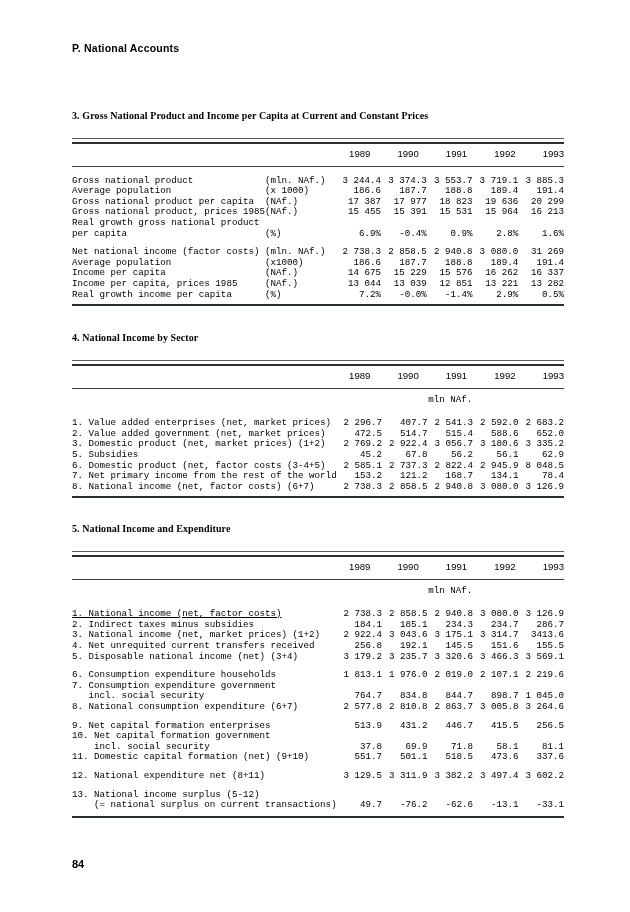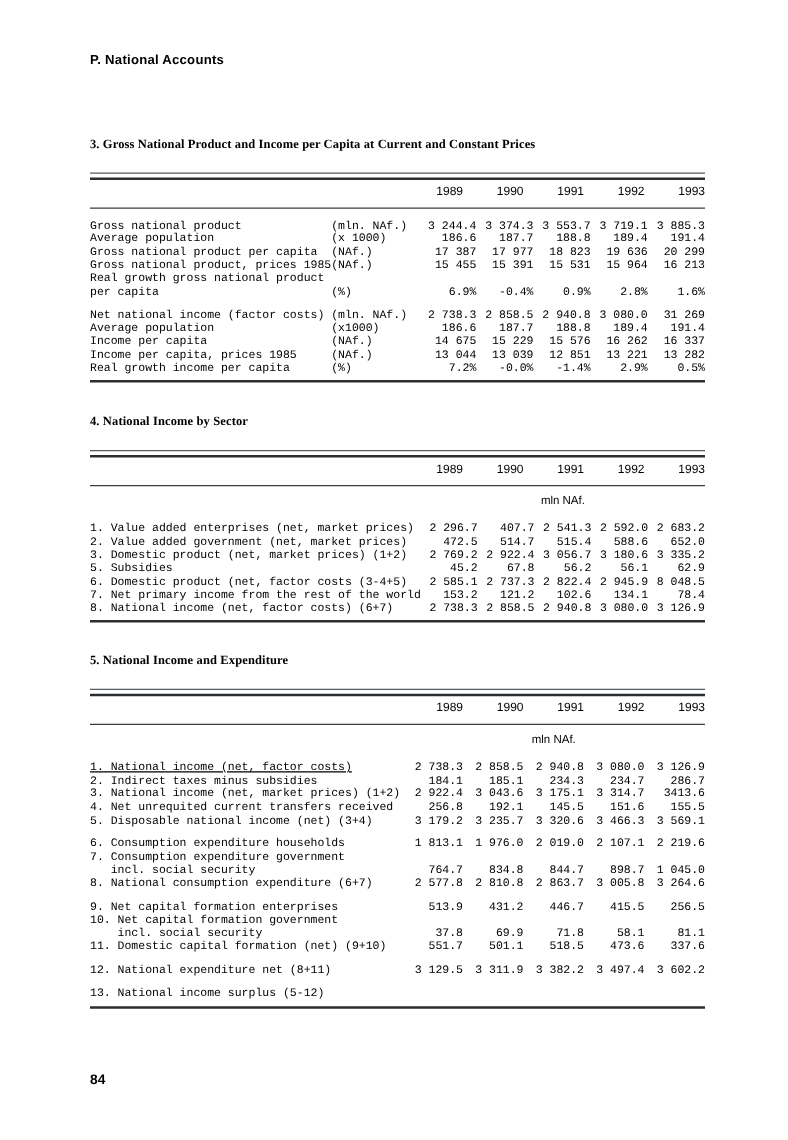--- a/index.html
+++ b/index.html
@@ -78,21 +78,21 @@
   }
   .yearhead {
     font-family: "Liberation Sans", sans-serif;
     font-size: 9.6px;
     text-align: right;
     padding: 5px 0 6px 0 !important;
     white-space: pre;
     margin-top: 30px;
   }
   .unitrow {
-    font-family: Liberation Sans, sans-serif;
+    font-family: Liberation Mono, monospace;
     font-size: 9.2px;
     text-align: center;
     padding: 6px 0 4px 0 !important;
   }
   .c-label { width: 176px; }
   .c-unit  { width: 74px; }
   .c-val   { width: 48.4px; text-align: right; padding-left: 0 !important; }
   .c-val-s5 { width: 48.4px; text-align: right; }
   .spacer-row td { height: 8px; }
   .pad-top td { padding-top: 9px !important; }
@@ -309,21 +309,21 @@
           <td class="c-val-s5">2 585.1</td>
           <td class="c-val-s5">2 737.3</td>
           <td class="c-val-s5">2 822.4</td>
           <td class="c-val-s5">2 945.9</td>
           <td class="c-val-s5">8 048.5</td>
         </tr>
         <tr>
           <td class="c-label">7. Net primary income from the rest of the world</td>
           <td class="c-val-s5">153.2</td>
           <td class="c-val-s5">121.2</td>
-          <td class="c-val-s5">102.6</td>
+          <td class="c-val-s5">168.7</td>
           <td class="c-val-s5">134.1</td>
           <td class="c-val-s5">78.4</td>
         </tr>
         <tr>
           <td class="c-label">8. National income (net, factor costs) (6+7)</td>
           <td class="c-val-s5">2 738.3</td>
           <td class="c-val-s5">2 858.5</td>
           <td class="c-val-s5">2 940.8</td>
           <td class="c-val-s5">3 080.0</td>
           <td class="c-val-s5">3 126.9</td>
@@ -494,20 +494,28 @@
             </tr>
 
         <tr>
           <td class="c-label">13. National income surplus (5-12)</td>
           <td class="c-val-s5"></td>
           <td class="c-val-s5"></td>
           <td class="c-val-s5"></td>
           <td class="c-val-s5"></td>
           <td class="c-val-s5"></td>
         </tr>
+        <tr>
+          <td class="c-label">    (= national surplus on current transactions)</td>
+          <td class="c-val-s5">49.7</td>
+          <td class="c-val-s5">-76.2</td>
+          <td class="c-val-s5">-62.6</td>
+          <td class="c-val-s5">-13.1</td>
+          <td class="c-val-s5">-33.1</td>
+        </tr>
       </tbody>
         </table>
       <div class="rule-bottom" style="margin-top:5px;"></div>
     </div>
   </div>
 
   <div class="pagenum">84</div>
 
 </div>
 

